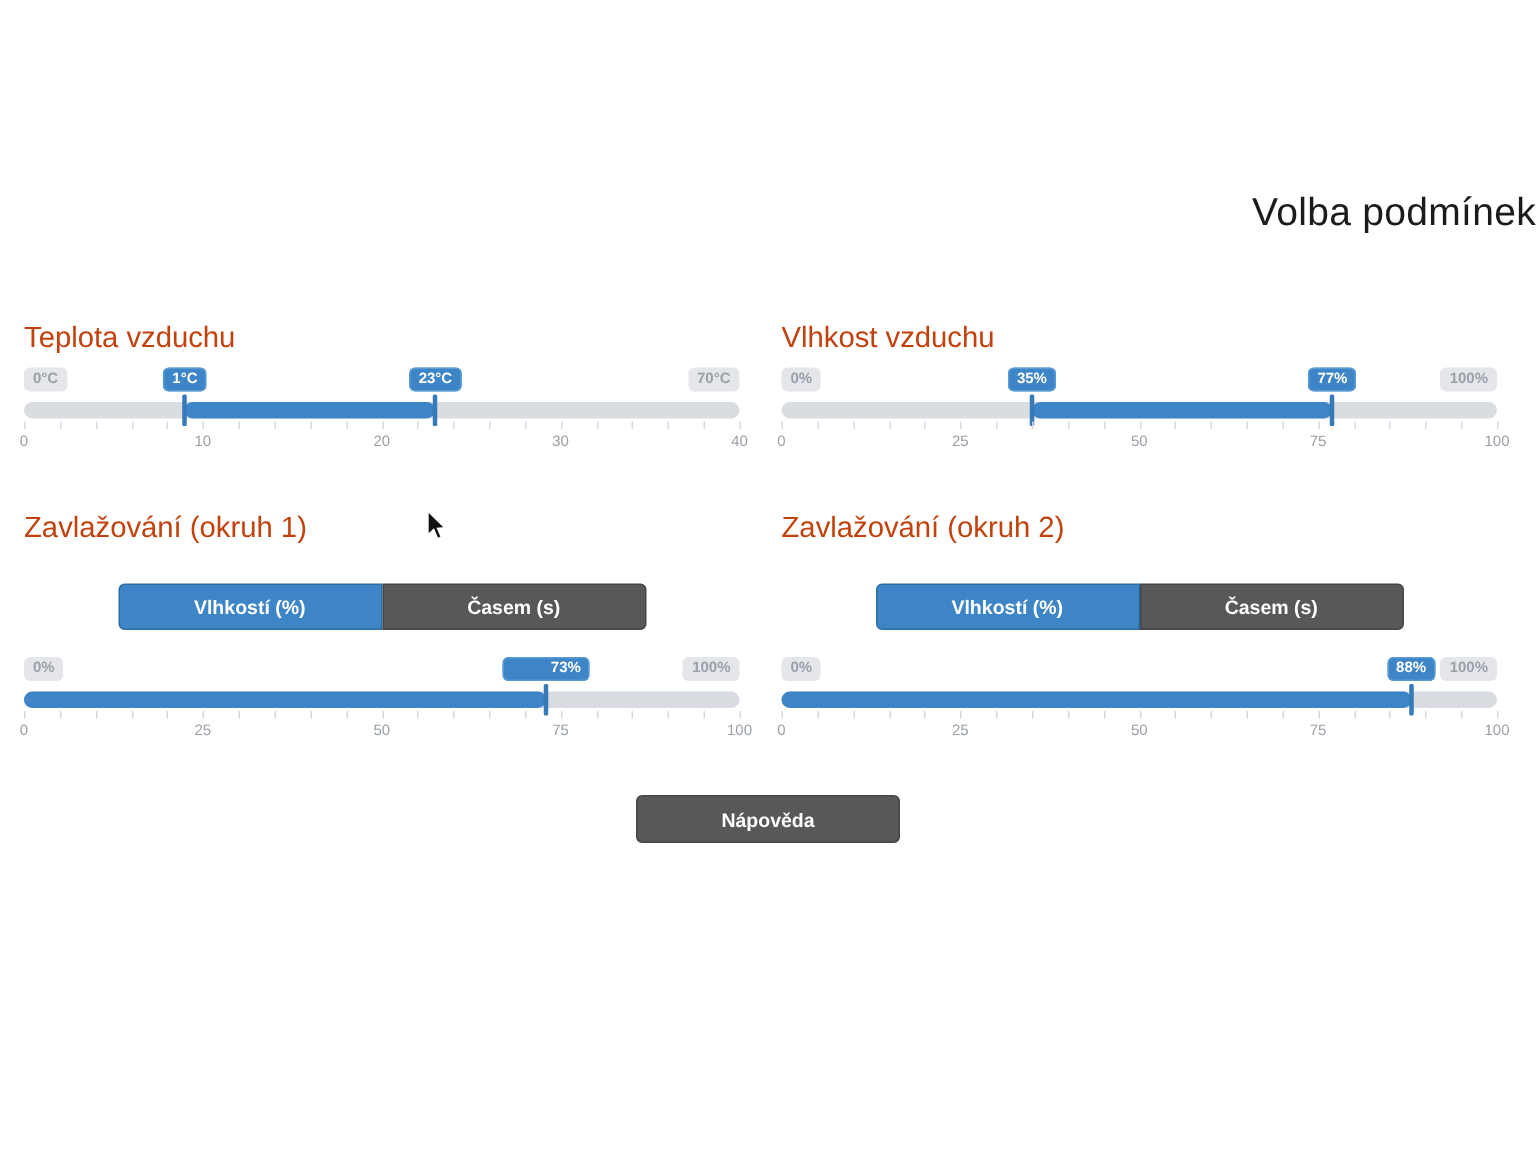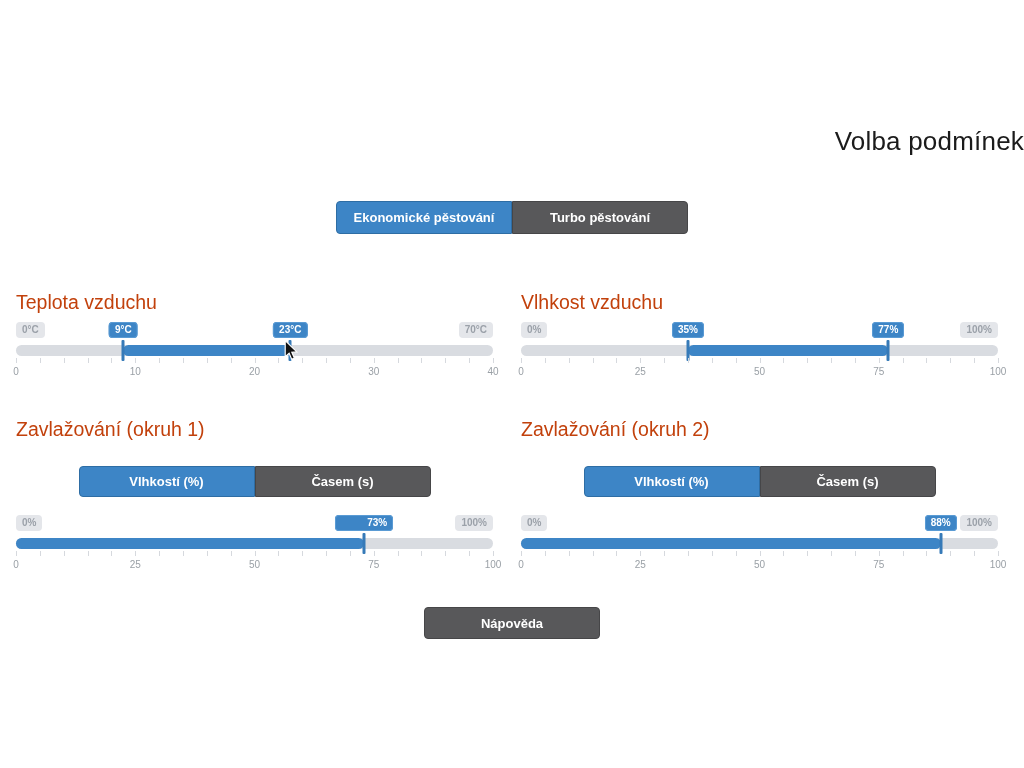--- a/index.html
+++ b/index.html
@@ -71,33 +71,29 @@
   }
   .cursor { position:absolute; left:283px; top:340px; pointer-events:none; z-index:50; }
 </style>
 </head>
 <body>
 
 <main>
 
   <h1 class="page-title">Volba podmínek</h1>
 
-  <div class="seg-group mode">
-    <button class="seg-btn blue">Ekonomické pěstování</button>
-    <button class="seg-btn dark">Turbo pěstování</button>
-  </div>
 
   <div class="grid">
 
     <section class="section">
       <h2>Teplota vzduchu</h2>
       <div class="slider">
         <div class="pill-row">
           <span class="pill gray min">0°C</span>
-          <span class="pill blue low" style="left: 22.5%;">9°C</span>
+          <span class="pill blue low" style="left: 22.5%;">1°C</span>
           <span class="pill blue high" style="left: 57.5%;">23°C</span>
           <span class="pill gray max">70°C</span>
         </div>
         <div class="track">
           <div class="fill" style="left: 22.5%; width: 35%;"></div>
           <div class="handle low" style="left: 22.5%;"></div>
           <div class="handle high" style="left: 57.5%;"></div>
         </div>
         <div class="ticks">
             <div class="tick" style="left: 0%;"></div>

